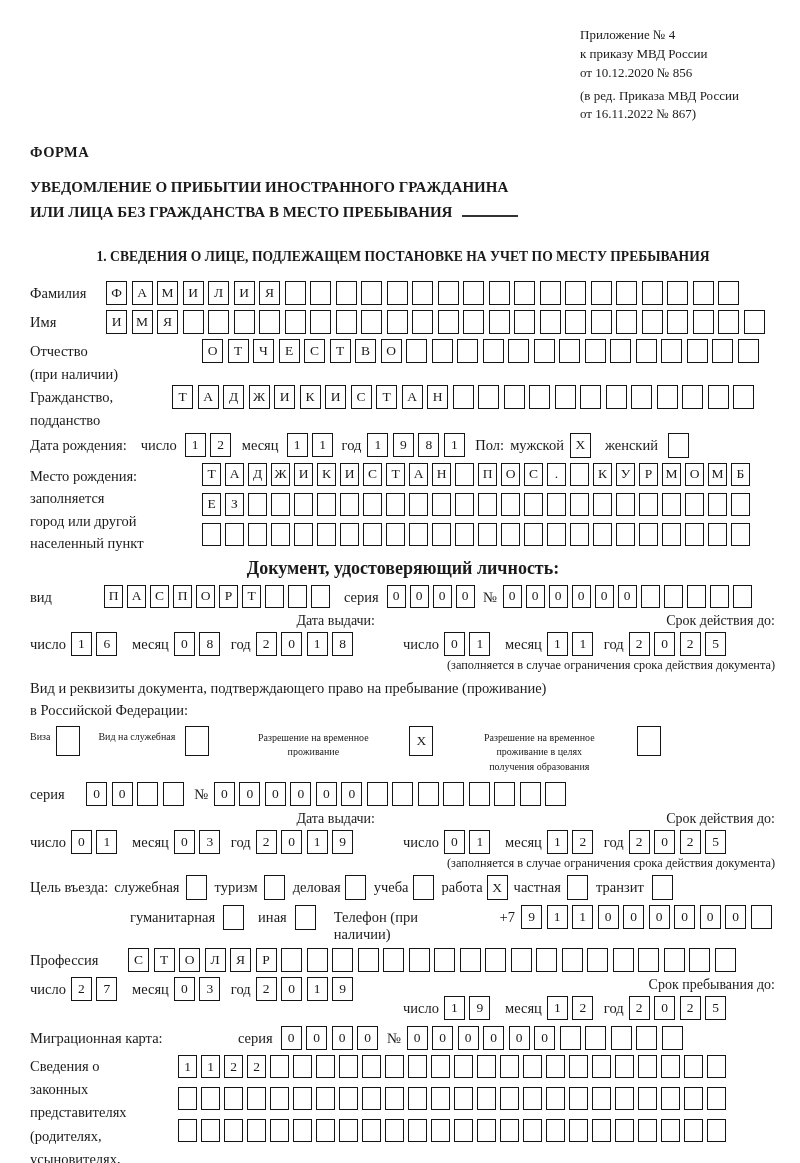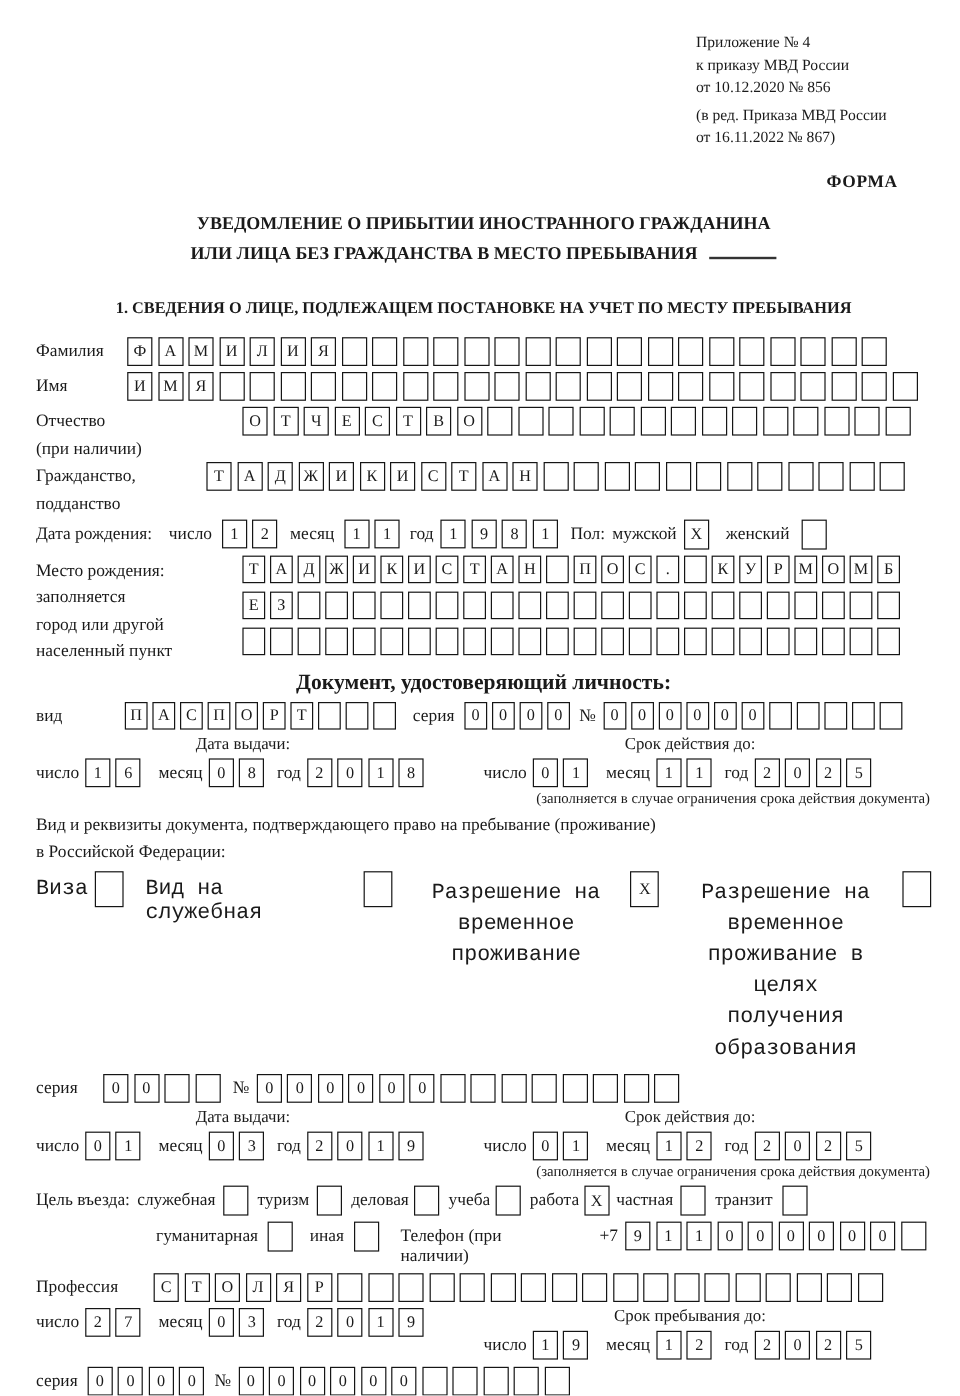--- a/index.html
+++ b/index.html
@@ -7,22 +7,22 @@
   body {
     width:800px; height:1163px;
     font-family:"Liberation Serif", serif;
     color:#1a1a1a;
     padding:26px 24px 10px 30px;
     overflow:hidden;
     position:relative;
   }
   .hdr-block { margin-left:auto; width:196px; font-size:13px; line-height:1.45; }
   .hdr-block .gap { height:4px; }
-  .forma { text-align:right; font-weight:bold; font-size:14.5px; letter-spacing:.5px; margin:20px 28px 0 0; }
-  .title { text-align:center; font-weight:bold; font-size:15px; line-height:1.65; margin-top:14px; }
+  .forma { text-align:left; font-weight:bold; font-size:14.5px; letter-spacing:.5px; margin:20px 28px 0 0; }
+  .title { font-weight:bold; font-size:15px; line-height:1.65; margin-top:14px; }
   .title .blank-line { display:inline-block; width:56px; border-bottom:2px solid #333; height:14px; margin-left:10px; }
   .sec-head { text-align:center; font-weight:bold; font-size:13.6px; margin-top:24px; margin-bottom:16px; }
 
   .row { display:flex; align-items:flex-start; margin-bottom:5px; }
   .lbl { font-size:14.5px; padding-top:4px; flex:none; }
   .lbl .l2 { margin-top:6px; }
   .cells { display:flex; flex-wrap:nowrap; }
   .cell {
     width:21px; height:24px; flex:none;
     border:1.6px solid #151515;
@@ -34,26 +34,26 @@
   .checkbox {
     width:21px; height:25px; flex:none;
     border:1.6px solid #151515;
     display:inline-flex; align-items:center; justify-content:center;
     font-size:13.5px;
   }
   .cb-big { width:24px; height:30px; }
   .inline-lbl { font-size:14.5px; padding-top:4px; }
   .date-grid { display:flex; }
   .date-col { }
-  .date-col .dt-head { font-size:14px; text-align:center; margin-bottom:3px; }
+  .date-col .dt-head { font-size:14px; text-align:right; margin-bottom:3px; }
   .dt-row { display:flex; align-items:flex-start; }
   .dt-row .inline-lbl { margin-right:5px; }
   .note { font-size:12.3px; text-align:right; margin-top:2px; }
   .plain { font-size:14.5px; line-height:1.55; }
-  .opt-lbl { font-size:18px; padding-top:5px;font-family:Liberation Mono, monospace; }
+  .opt-lbl { font-size:10px; padding-top:5px; }
   .opt-lbl.center { text-align:center; line-height:1.45; }
   .mr4{margin-right:4px;} .mr6{margin-right:6px;} .mr8{margin-right:8px;} .mr10{margin-right:10px;}
   .mr14{margin-right:14px;} .mr18{margin-right:18px;}
 </style>
 </head>
 <body>
 
 <div class="hdr-block">
   <div>Приложение № 4</div>
   <div>к приказу МВД России</div>
@@ -605,20 +605,21 @@
           <span class="cell">2</span>
           <span class="cell">0</span>
           <span class="cell">2</span>
           <span class="cell">5</span>
         </span>
     </div>
   </div>
 </div>
 
 <div class="row" style="margin-top:6px">
+  <span class="inline-lbl" style="width:208px">Миграционная карта:</span>
   <span class="inline-lbl mr8">серия</span>
   <span class="cells mr4">
       <span class="cell">0</span>
       <span class="cell">0</span>
       <span class="cell">0</span>
       <span class="cell">0</span>
     </span>
   <span class="inline-lbl mr6">№</span>
   <span class="cells">
       <span class="cell">0</span>

